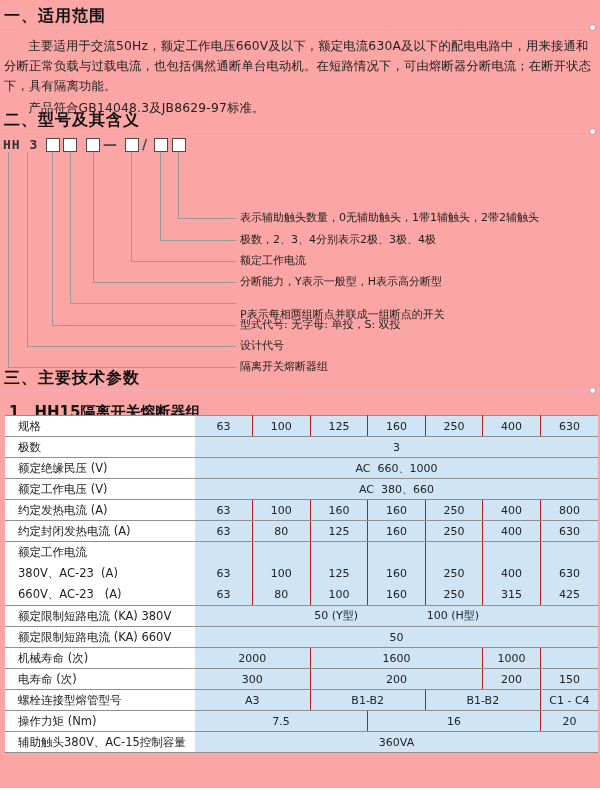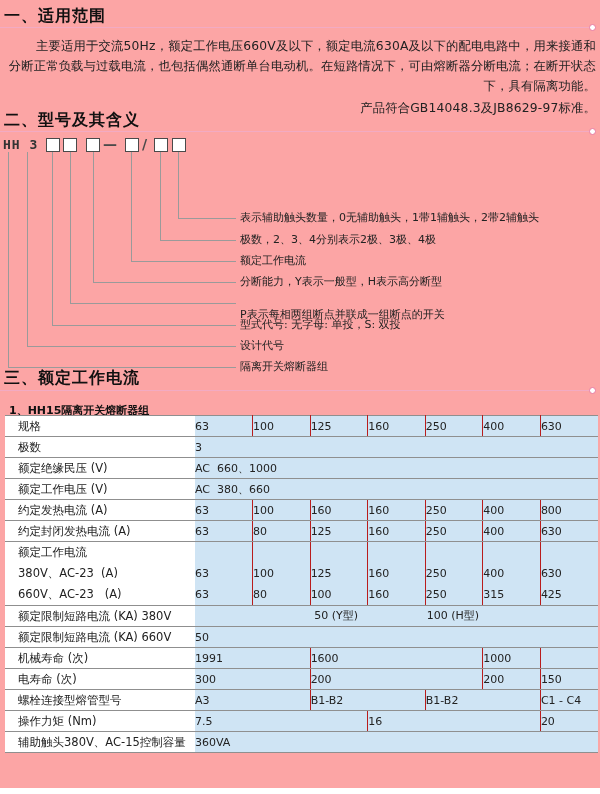--- a/index.html
+++ b/index.html
@@ -3,40 +3,40 @@
 <meta charset="utf-8">
 <style>
   html,body{margin:0;padding:0;background:#fff;}
   .page{position:relative;width:600px;height:788px;background:#fca5a5;overflow:hidden;
         font-family:"DejaVu Sans","Liberation Sans",sans-serif;color:#1c1c1c;padding-left:20px;}
   .sec-heading{position:absolute;left:4px;margin:0;font-size:16px;font-weight:bold;
         letter-spacing:1px;color:#111;}
   .rule{position:absolute;left:0;width:591px;height:1px;background:#f2abc3;}
   .rule .dot{position:absolute;right:-5px;top:-3px;width:5px;height:5px;border:1px solid #e87ba1;
         border-radius:50%;background:#fff;display:block;}
-  .intro{position:absolute;left:4px;top:36px;width:592px;text-align:right;}
+  .intro{position:absolute;left:4px;top:36px;width:592px;}
   .intro p{margin:0 0 2px 0;font-size:12.3px;line-height:20px;text-indent:2em;
         letter-spacing:0.2px;color:#222;}
   
   .diagram{position:absolute;left:0;top:137px;width:600px;height:235px;}
   .model-prefix{position:absolute;left:3px;top:0;font-family:"DejaVu Sans Mono","Liberation Mono",monospace;
         font-size:13px;font-weight:bold;letter-spacing:1px;color:#333;}
   .mbox{position:absolute;top:1px;width:12px;height:12px;border:1.5px solid #4a4a4a;background:#fff;}
   .msep{position:absolute;top:-1px;font-size:14px;font-weight:bold;color:#4a4a4a;}
   .vline{position:absolute;width:1px;background:#9a9a9a;}
   .hline{position:absolute;height:1px;background:#9a9a9a;}
   .dlabel{position:absolute;left:240px;font-size:11px;line-height:16px;white-space:pre;color:#222;}
-  .subheading{position:absolute;left:5px;top:399px;margin:4px;font-size:11px;font-weight:bold;color:#111;}
+  .subheading{position:absolute;left:5px;top:399px;margin:4px;font-size:15px;font-weight:bold;color:#111;}
   
   .spec-wrap{position:absolute;left:5px;top:415px;}
   table.spec{border-collapse:collapse;table-layout:fixed;width:593px;border-top:1px solid #8f8f8f;}
   .spec td{border-bottom:1px solid #8f8f8f;height:20px;padding:0;font-size:11px;
         white-space:pre;overflow:hidden;color:#222;}
   .spec td.lbl{padding-left:13px;text-align:left;font-size:11.5px;background:#fff;}
-  .spec td.dat{background:#cfe4f4;text-align:left;}
+  .spec td.dat{background:#cfe4f4;text-align:center;}
   .spec td.bl{border-left:1px solid #b91c1c;}
   .spec tr.group td{height:62px;vertical-align:top;}
   .gl{height:21px;line-height:21px;}
   .split{position:relative;}
   .split span{position:absolute;top:0;height:100%;line-height:20px;transform:translateX(-50%);}
   .sp1{left:35%;} .sp2{left:64%;}
 </style>
 </head>
 <body>
 
@@ -87,21 +87,21 @@
     <div class="dlabel" style="top:73px;">表示辅助触头数量，0无辅助触头，1带1辅触头，2带2辅触头</div>
     <div class="dlabel" style="top:95px;">极数，2、3、4分别表示2极、3极、4极</div>
     <div class="dlabel" style="top:116px;">额定工作电流</div>
     <div class="dlabel" style="top:137px;text-align:right;">分断能力，Y表示一般型，H表示高分断型</div>
     <div class="dlabel" style="top:158px;margin-top:12px;">P表示每相两组断点并联成一组断点的开关</div>
     <div class="dlabel" style="top:180px;">型式代号: 无字母: 单投，S: 双投</div>
     <div class="dlabel" style="top:201px;">设计代号</div>
     <div class="dlabel" style="top:222px;">隔离开关熔断器组</div>
   </div>
 
-  <h2 class="sec-heading" style="top:368px;">三、额定工作电流</h2>
+  <h2 class="sec-heading" style="top:368px;">三、主要技术参数</h2>
   <div class="rule" style="top:390px;">
       <span class="dot"></span>
     </div>
   <h3 class="subheading">1、HH15隔离开关熔断器组</h3>
 
   <div class="spec-wrap">
     <table class="spec">
       <colgroup>
           <col style="width:190px;">
           <col>
@@ -168,21 +168,21 @@
           <tr>
             <td class="lbl">额定限制短路电流 (KA) 380V</td>
             <td colspan="7" class="dat split"><span class="sp1">50 (Y型)</span><span class="sp2">100 (H型)</span></td>
           </tr>
           <tr>
             <td class="lbl">额定限制短路电流 (KA) 660V</td>
             <td colspan="7" class="dat">50</td>
           </tr>
           <tr>
             <td class="lbl">机械寿命 (次)</td>
-            <td colspan="2" class="dat">1991</td>
+            <td colspan="2" class="dat">2000</td>
             <td colspan="3" class="dat bl">1600</td>
             <td colspan="1" class="dat bl">1000</td>
             <td colspan="1" class="dat bl"></td>
           </tr>
           <tr>
             <td class="lbl">电寿命 (次)</td>
             <td colspan="2" class="dat">300</td>
             <td colspan="3" class="dat bl">200</td>
             <td colspan="1" class="dat bl">200</td>
             <td colspan="1" class="dat bl">150</td>

